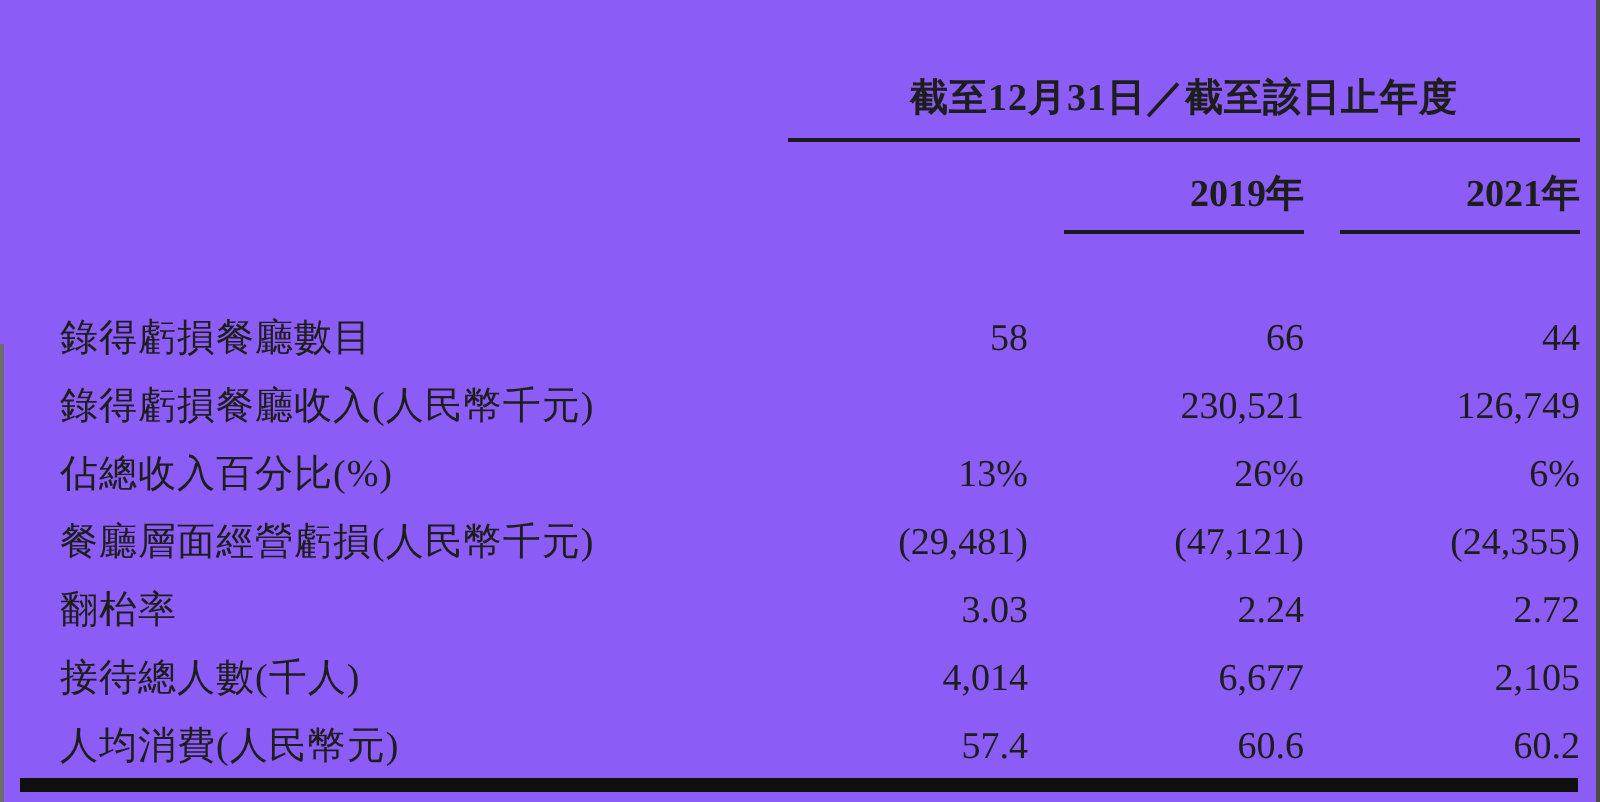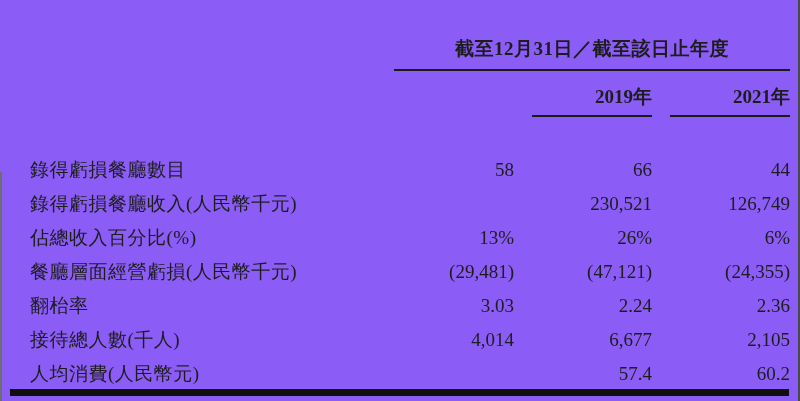--- a/index.html
+++ b/index.html
@@ -126,37 +126,38 @@
           <div class="cell">(47,121)</div>
           <div class="cell">(24,355)</div>
         </div>
       </div>
 
       <div class="row data-row">
         <div class="rowlabel">翻枱率</div>
         <div class="vals">
           <div class="cell">3.03</div>
           <div class="cell">2.24</div>
-          <div class="cell">2.36</div>
+          <div class="cell">2.72</div>
         </div>
       </div>
 
       <div class="row data-row">
         <div class="rowlabel">接待總人數(千人)</div>
         <div class="vals">
           <div class="cell">4,014</div>
           <div class="cell">6,677</div>
           <div class="cell">2,105</div>
         </div>
       </div>
 
       <div class="row data-row">
         <div class="rowlabel">人均消費(人民幣元)</div>
         <div class="vals">
           <div class="cell">57.4</div>
+          <div class="cell">60.6</div>
           <div class="cell">60.2</div>
         </div>
       </div>
 
     </div>
   </div>
 
   <div class="bottom-rule"></div>
   <div class="right-edge"></div>
   <div class="left-edge"></div>

